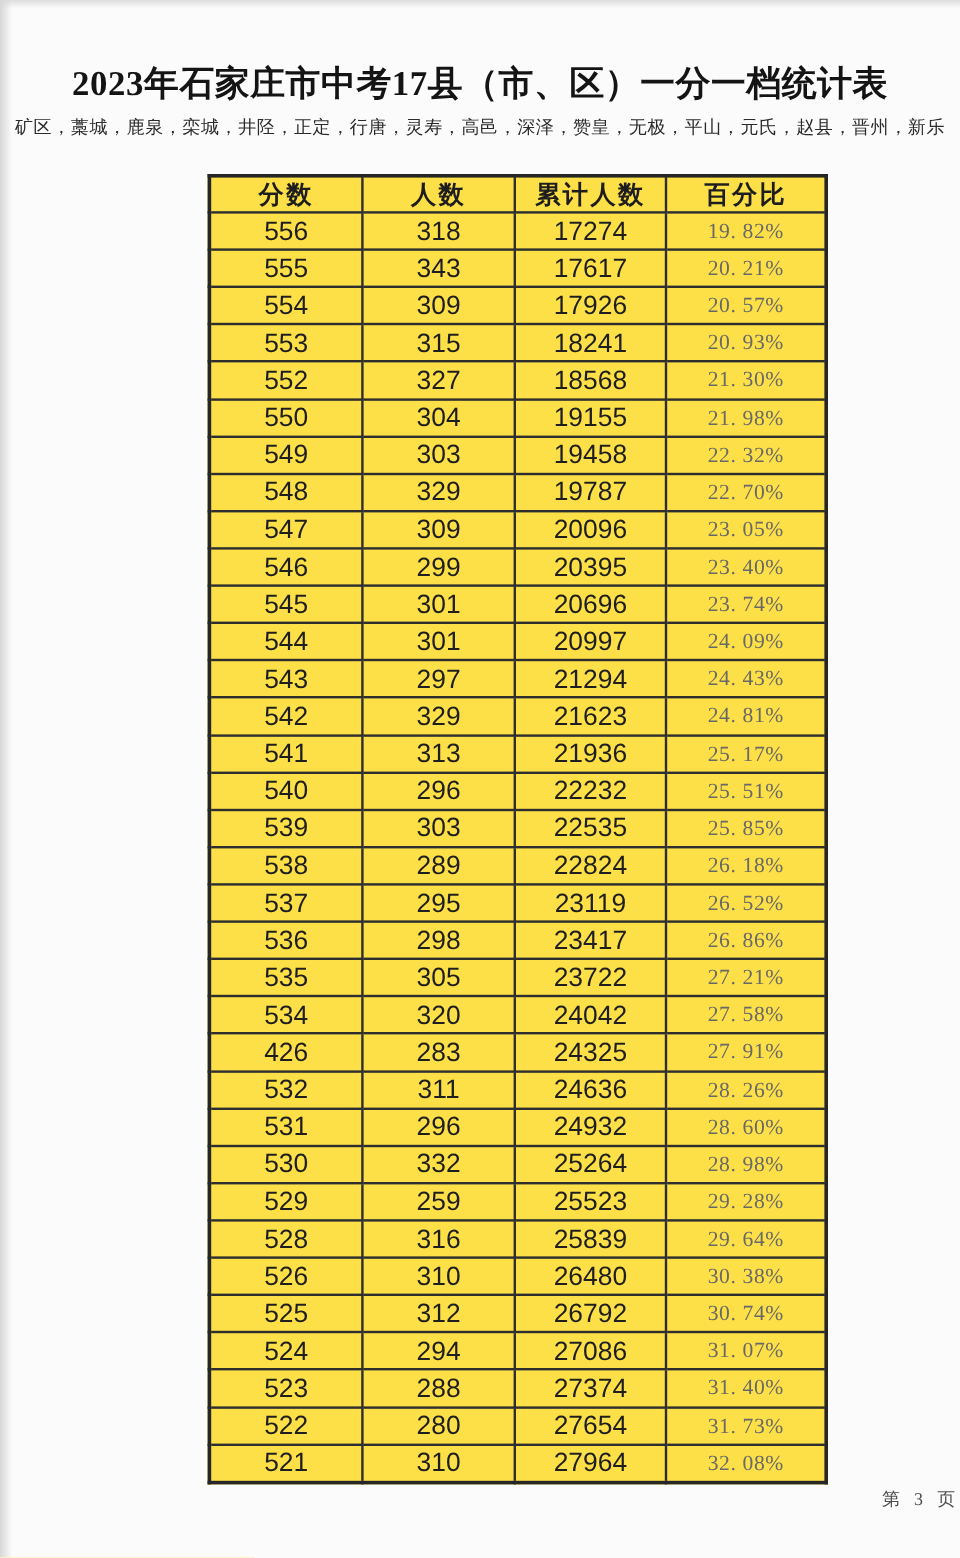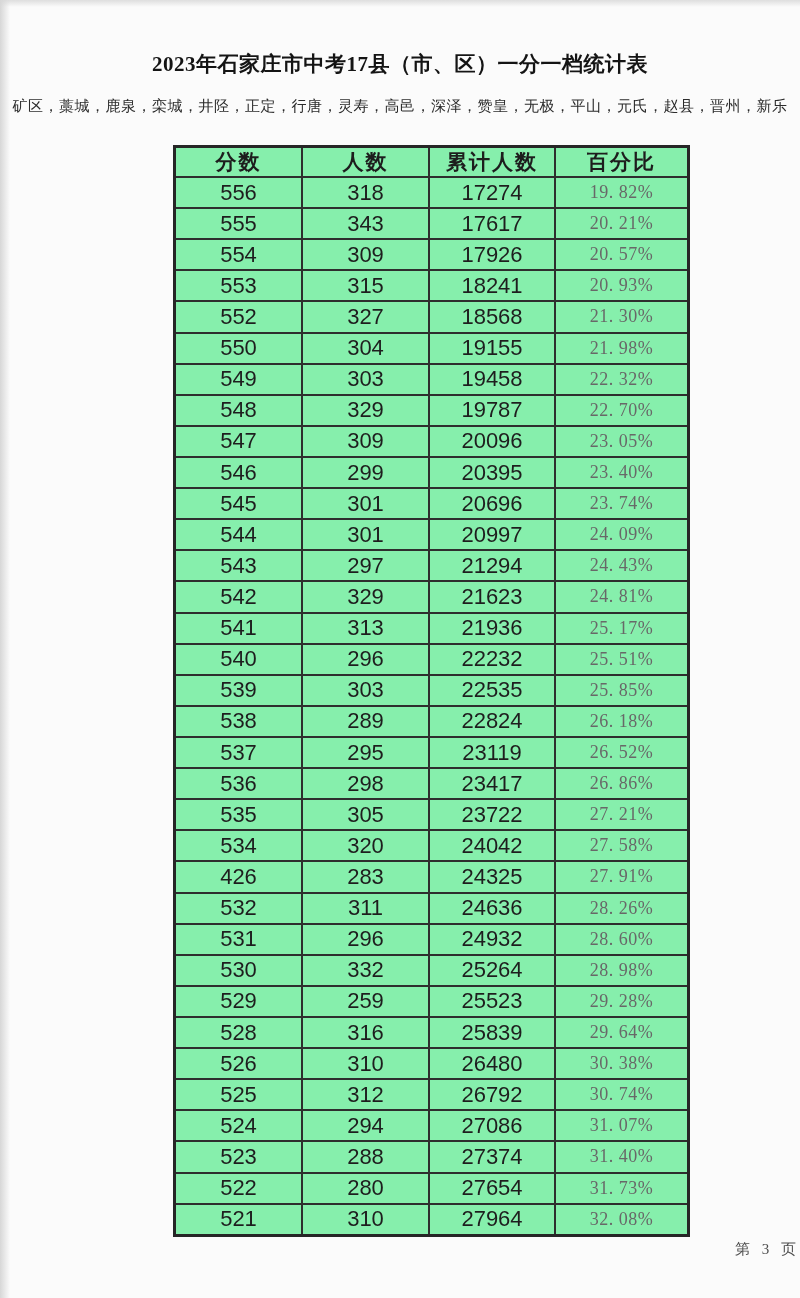--- a/index.html
+++ b/index.html
@@ -18,42 +18,42 @@
   .edge-top {
     position: absolute; left: 0; top: 0; width: 100%; height: 7px;
     background: linear-gradient(to bottom, #dedede, rgba(222,222,222,0));
   }
   .doc-title {
     position: absolute;
     top: 50px; left: 0; right: 0;
     text-align: center;
     font-family: "Liberation Serif", serif;
     font-weight: bold;
-    font-size: 21px;
+    font-size: 29px;
     color: #141414;
     letter-spacing: 0.5px;
   }
   .doc-subtitle {
     position: absolute;
     top: 97px; left: 6px; right: 6px;
     text-align: center;
     font-family: "Liberation Serif", serif;
     font-size: 15px;
     color: #2b2b2b;
     letter-spacing: 0.5px;
     white-space: nowrap;
   }
   .score-table {
     position: absolute;
     left: 173px; top: 145px;
     width: 513px; height: 1092px;
     border-collapse: collapse;
     table-layout: fixed;
     border: 3px solid #262626;
-    background: #86efac;
+    background: #fde047;
   }
   .score-table th, .score-table td {
     border: 2px solid #2e2e2e;
     text-align: center;
     vertical-align: middle;
     padding: 0;
     overflow: hidden;
   }
   .score-table th {
     font-family: "Liberation Serif", serif;

